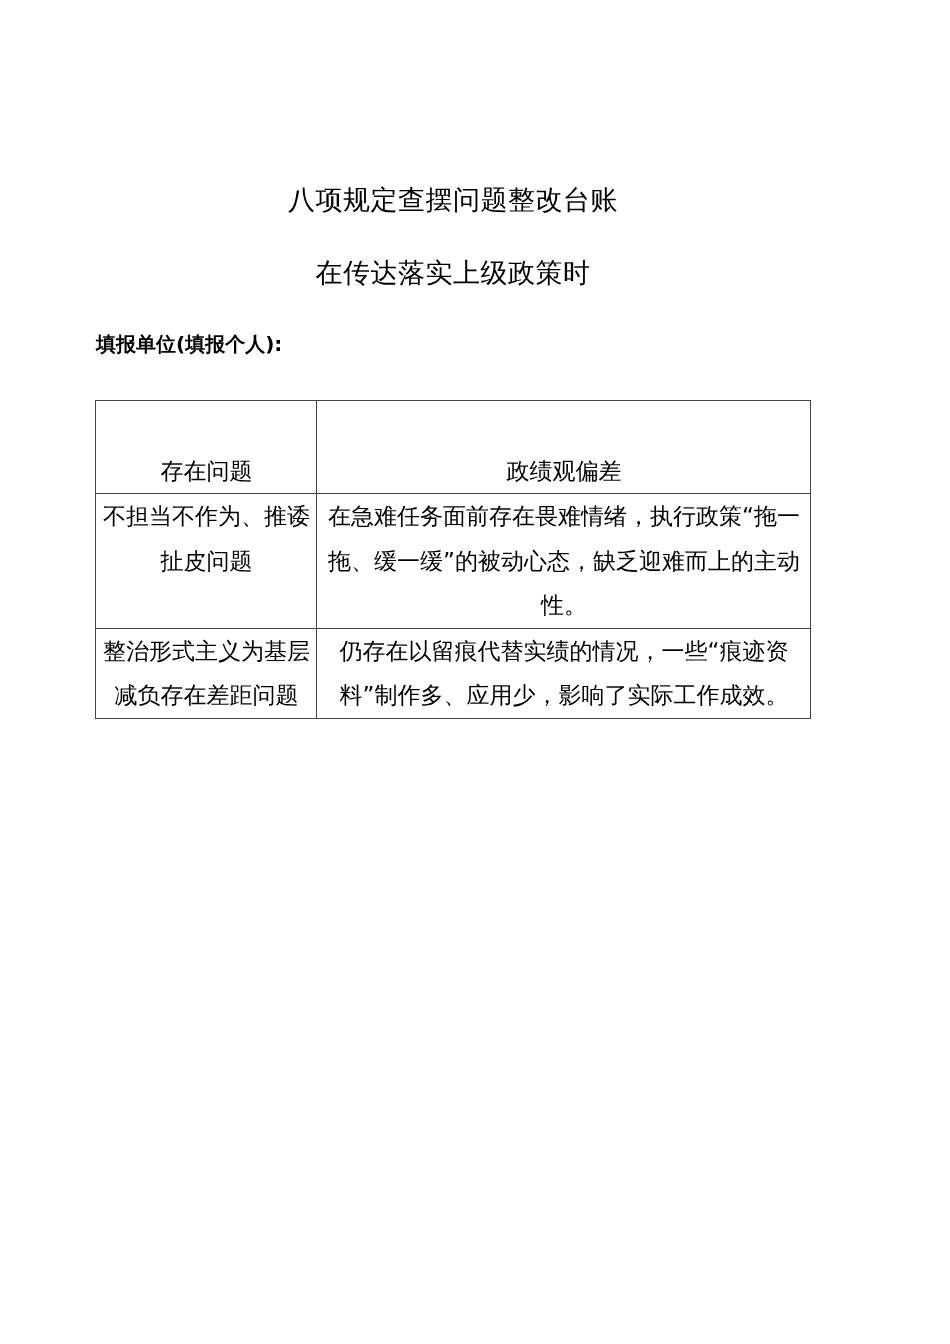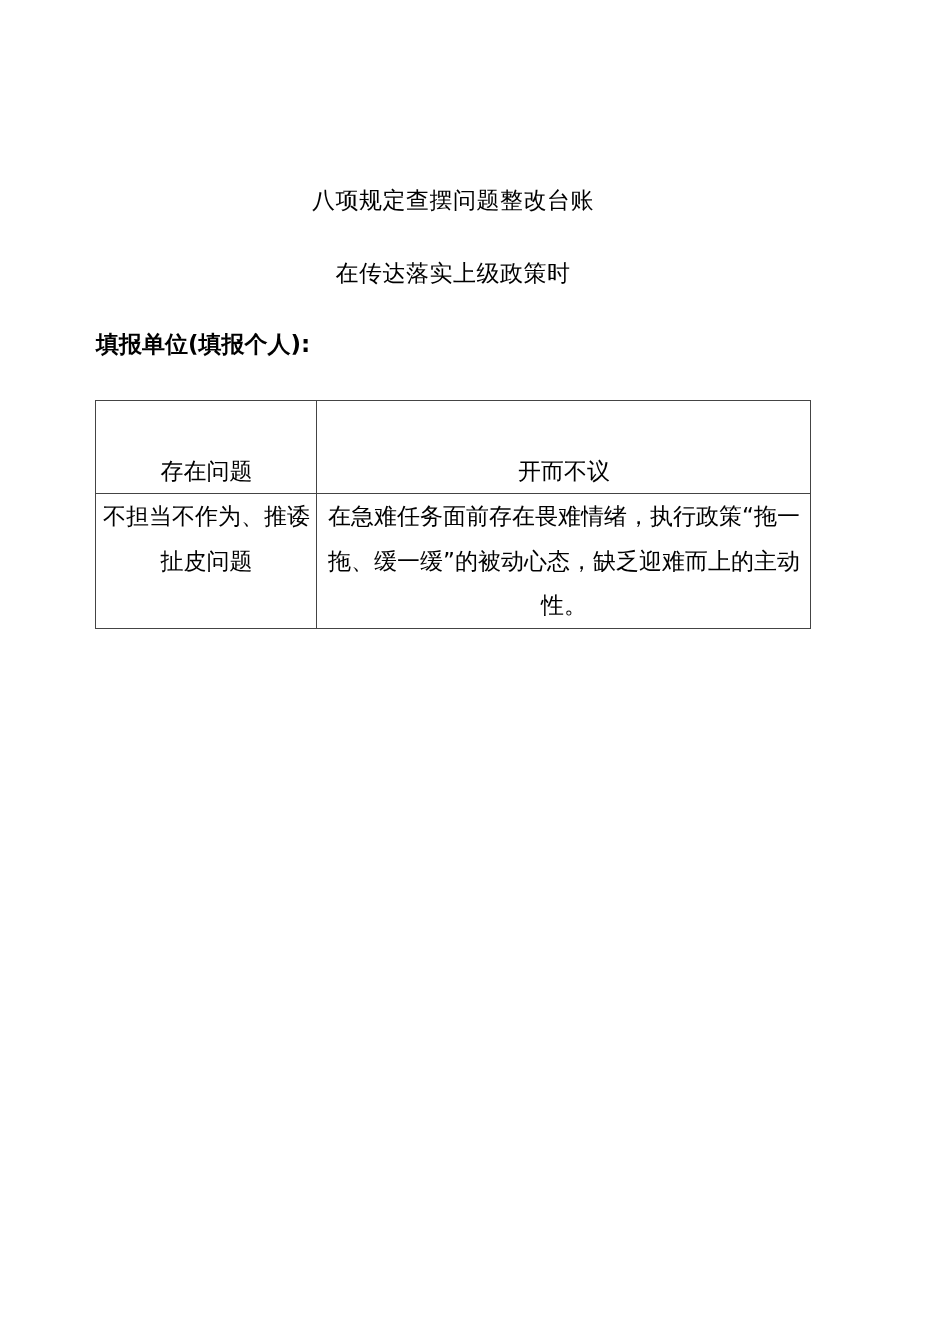--- a/index.html
+++ b/index.html
@@ -13,31 +13,31 @@
       position: relative;
       font-family: "DejaVu Sans", "Liberation Sans", sans-serif;
       color: #000000;
       overflow: hidden;
     }
     .title {
       position: absolute;
       left: 0;
       width: 906px;
       text-align: center;
-      font-size: 23px;
+      font-size: 27px;
       line-height: 30px;
       letter-spacing: 0.5px;
     }
     .title-1 { top: 185px; }
     .title-2 { top: 258px; }
     .fill-unit {
       position: absolute;
       left: 96px;
       top: 329px;
-      font-size: 23px;
+      font-size: 20px;
       line-height: 30px;
       font-weight: bold;
     }
     table.ledger {
       position: absolute;
       left: 95px;
       top: 400px;
       width: 715px;
       border-collapse: collapse;
       table-layout: fixed;
@@ -70,22 +70,26 @@
 <div class="fill-unit">填报单位(填报个人):</div>
 
 <table class="ledger">
   <colgroup>
     <col class="c1">
     <col class="c2">
   </colgroup>
   <thead>
     <tr>
       <th>存在问题</th>
-      <th>开而不议</th>
+      <th>政绩观偏差</th>
     </tr>
   </thead>
   <tbody>
     <tr>
       <td>不担当不作为、推诿扯皮问题</td>
       <td>在急难任务面前存在畏难情绪，执行政策“拖一拖、缓一缓”的被动心态，缺乏迎难而上的主动性。</td>
     </tr>
+    <tr>
+      <td>整治形式主义为基层减负存在差距问题</td>
+      <td>仍存在以留痕代替实绩的情况，一些“痕迹资料”制作多、应用少，影响了实际工作成效。</td>
+    </tr>
   </tbody>
 </table>
 
 </body></html>

